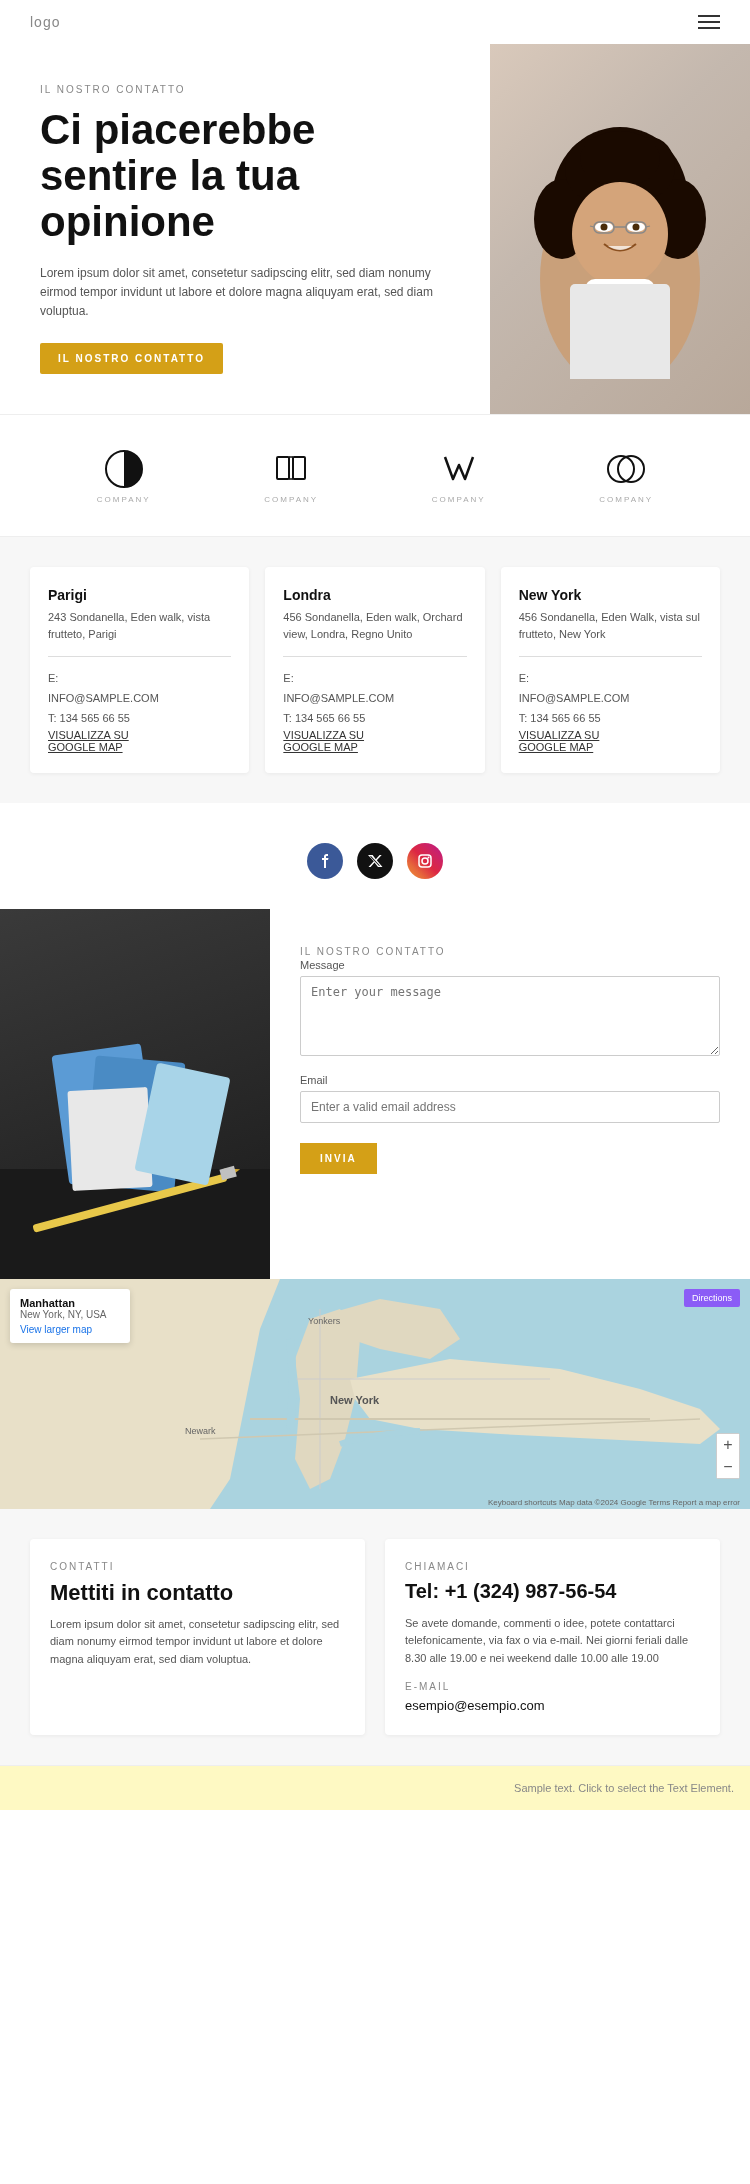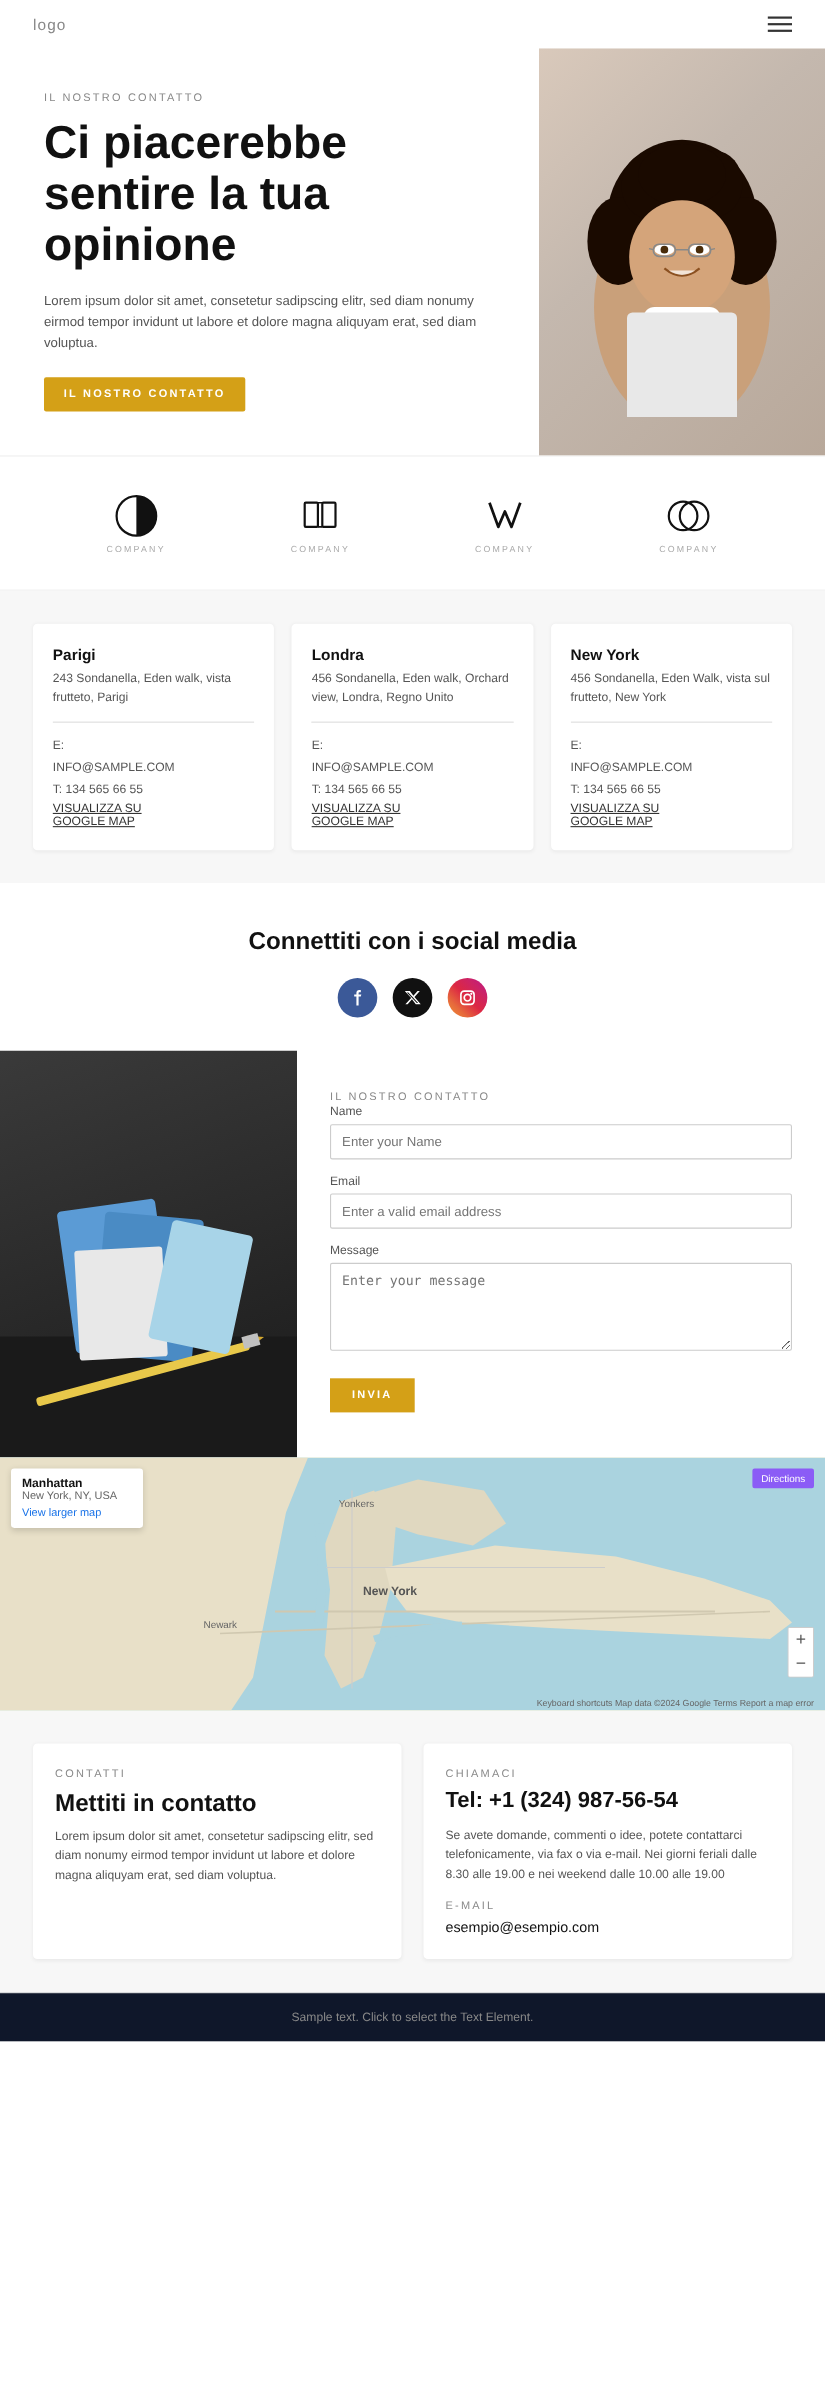--- a/index.html
+++ b/index.html
@@ -265,25 +265,25 @@
     .bottom-card-label { font-size: 10px; letter-spacing: 2px; color: #888; text-transform: uppercase; margin-bottom: 8px; }
     .bottom-card-title { font-size: 22px; font-weight: 700; color: #111; margin-bottom: 10px; }
     .bottom-card-desc { font-size: 11px; color: #555; line-height: 1.6; }
     .bottom-card-phone { font-size: 20px; font-weight: 700; color: #111; margin-bottom: 12px; }
     .bottom-card-text { font-size: 11px; color: #555; line-height: 1.6; margin-bottom: 14px; }
     .bottom-card-email-label { font-size: 10px; letter-spacing: 2px; color: #888; text-transform: uppercase; margin-bottom: 6px; }
     .bottom-card-email { font-size: 13px; color: #111; font-weight: 500; }
 
     
     .footer-sample {
-      text-align: center;
+      text-align: right;
       padding: 16px;
       font-size: 11px;
       color: #888;
-      background: #0f172a;
+      background: #fef9c3;
       border-top: 1px solid #eee;
     }
 
     
     .map-bg {
       width: 100%;
       height: 100%;
     }
   </style>
 </head>
@@ -409,21 +409,20 @@
     <div class="office-contact">
       <span>E:</span><br>
       <span>INFO@SAMPLE.COM</span><br>
       <span>T: 134 565 66 55</span>
     </div>
     <a class="office-link">VISUALIZZA SU<br>GOOGLE MAP</a>
   </div>
 </section>
 
 <section class="social-section">
-  <h2 class="social-title">Connettiti con i social media</h2>
   <div class="social-icons">
     <div class="social-icon social-fb">
       <svg width="16" height="16" viewBox="0 0 16 16">
           <path d="M9.5 3H11V1h-1.5C8.1 1 7 2.1 7 3.5V5H5v2h2v8h2V7h2l.5-2H9V3.5c0-.3.2-.5.5-.5z" fill="white"></path>
         </svg>
     </div>
     <div class="social-icon social-tw">
       <svg width="16" height="16" viewBox="0 0 16 16">
           <path d="M12.6 2h2.1L9.8 7.3 15.5 14H11l-3.5-4.6L3.6 14H1.5l5.3-5.7L1 2h4.6l3.2 4.2L12.6 2zm-.7 10.8h1.2L4.2 3.2H2.9l9 9.6z" fill="white"></path>
         </svg>
@@ -457,30 +456,26 @@
         <rect x="225" y="285" width="15" height="11" fill="#c0c0c0" transform="rotate(-15, 130, 294)"></rect>
 
         <rect x="145" y="160" width="75" height="110" rx="4" fill="#a8d4e8" transform="rotate(12, 182, 215)"></rect>
       </svg>
     </div>
   </div>
   <div class="contact-form-right">
     <span class="contact-label">IL NOSTRO CONTATTO</span>
     <form>
       <div class="form-group">
-        <label class="form-label">Name</label>
-        <input class="form-input" type="text" placeholder="Enter your Name" style="">
+        <label class="form-label">Message</label>
+        <textarea class="form-textarea" placeholder="Enter your message" style=""></textarea>
       </div>
       <div class="form-group">
         <label class="form-label">Email</label>
         <input class="form-input" type="email" placeholder="Enter a valid email address" style="">
-      </div>
-      <div class="form-group">
-        <label class="form-label">Message</label>
-        <textarea class="form-textarea" placeholder="Enter your message" style=""></textarea>
       </div>
       <button class="btn-submit" type="submit">INVIA</button>
     </form>
   </div>
 </section>
 
 <div class="map-section">
   
   <svg class="map-bg" viewBox="0 0 750 230" xmlns="http://www.w3.org/2000/svg">
 

